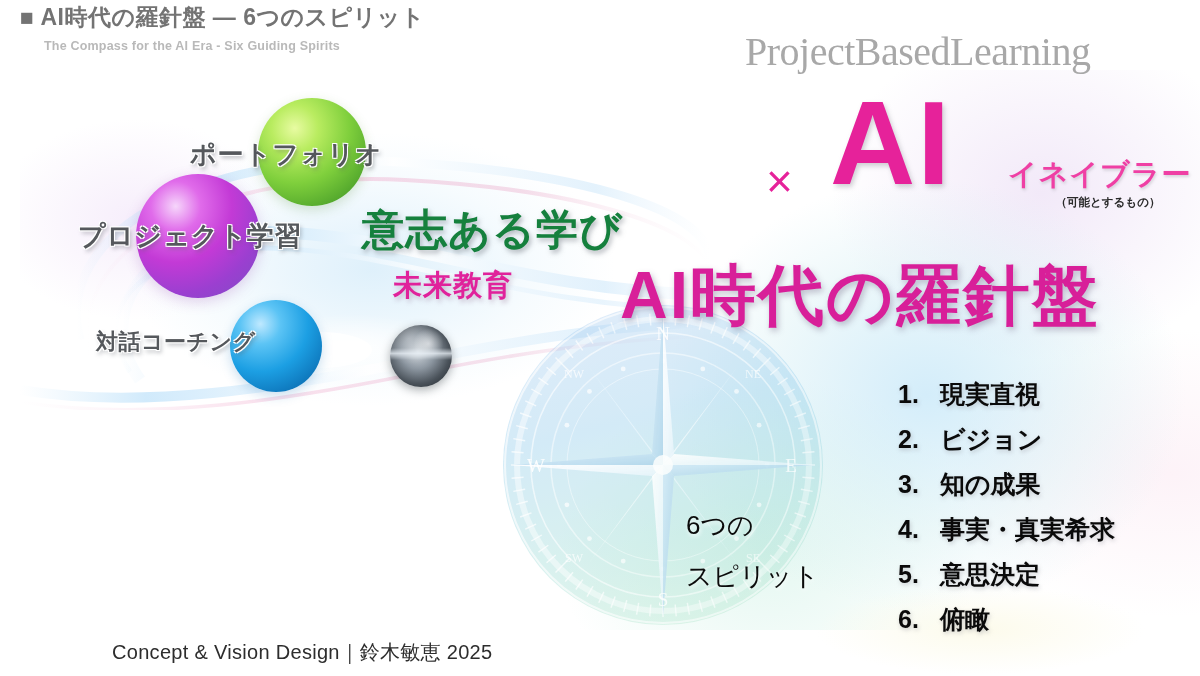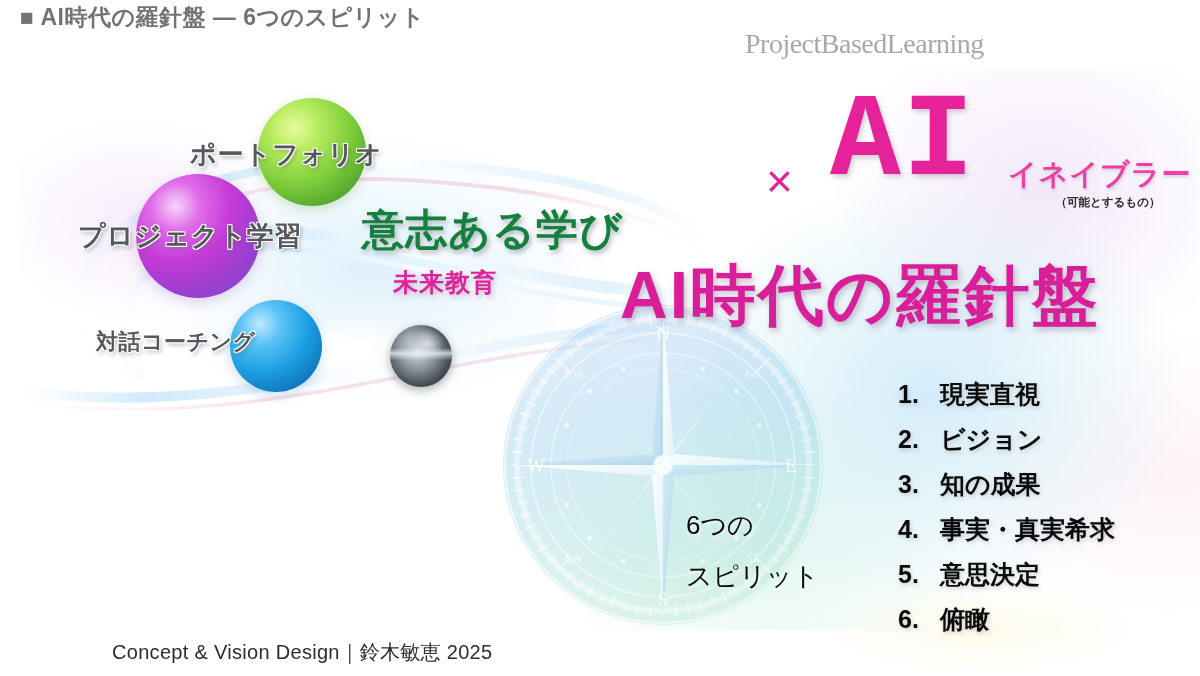--- a/index.html
+++ b/index.html
@@ -45,31 +45,31 @@
   #hdr-sub{
     margin-top:7px;margin-left:24px;
     font-size:12.5px;font-weight:bold;color:#b9b9b9;letter-spacing:.2px;
     white-space:nowrap;
   }
 
   
   #pbl{
     position:absolute;left:745px;top:28px;
     font-family:"Liberation Serif","DejaVu Serif",serif;
-    font-size:28px;color:#a8a8a8;letter-spacing:-0.5px;white-space:nowrap;
+    font-size:40px;color:#a8a8a8;letter-spacing:-0.5px;white-space:nowrap;
   }
 
   
   #times{
     position:absolute;left:766px;top:158px;
     font-size:46px;color:#e6229a;font-weight:300;line-height:1;
   }
   #ai-big{
     position:absolute;left:830px;top:84px;
-    font-family:Liberation Mono, monospace;
+    font-family:Liberation Sans, sans-serif;
     font-size:118px;font-weight:bold;color:#e6229a;line-height:1;
     letter-spacing:2px;
     text-shadow:2px 3px 5px rgba(120,120,130,.35);
   }
   #enabler{
     position:absolute;left:1008px;top:160px;width:200px;
   }
   #enabler-main{
     font-size:29px;font-weight:bold;color:#ef3fa4;line-height:1;
     letter-spacing:1px;white-space:nowrap;
@@ -165,41 +165,42 @@
   #label-coaching{left:96px;top:327px;font-size:22px;letter-spacing:.5px;}
 
   
   #learn-main{
     position:absolute;left:362px;top:202px;white-space:nowrap;
     font-size:42px;font-weight:bold;color:#15803d;letter-spacing:1px;
     text-shadow:2px 3px 5px rgba(110,115,125,.5);
   }
   #learn-sub{
     position:absolute;left:393px;top:266px;white-space:nowrap;
-    font-size:25px;font-weight:bold;color:#e0229b;letter-spacing:1px;
+    font-size:29px;font-weight:bold;color:#e0229b;letter-spacing:1px;
     text-shadow:2px 3px 5px rgba(150,120,150,.45);
   }
 
   
   #footer{
     position:absolute;left:112px;top:639px;
     font-size:20px;color:#2d2d2d;white-space:nowrap;letter-spacing:.3px;
   }
 </style>
 </head>
 <body>
 
 <div id="slide">
 
   <div class="bg-wash wash-left"></div>
   <div class="bg-wash wash-right"></div>
   <div class="bg-wash wash-bottom-tint"></div>
 
   <div id="header">
     <div id="hdr-title">■ AI時代の羅針盤 ― 6つのスピリット</div>
+    <div id="hdr-sub">The Compass for the AI Era - Six Guiding Spirits</div>
   </div>
 
   <div id="pbl">ProjectBasedLearning</div>
 
   <div id="ribbon">
     <svg viewBox="0 0 700 300" preserveAspectRatio="none">
       <defs>
         <linearGradient id="rg1" x1="0" y1="0" x2="1" y2="0">
           <stop offset="0" stop-color="#cfe9fb" stop-opacity="0"></stop>
           <stop offset=".18" stop-color="#bfe2fa" stop-opacity=".85"></stop>

